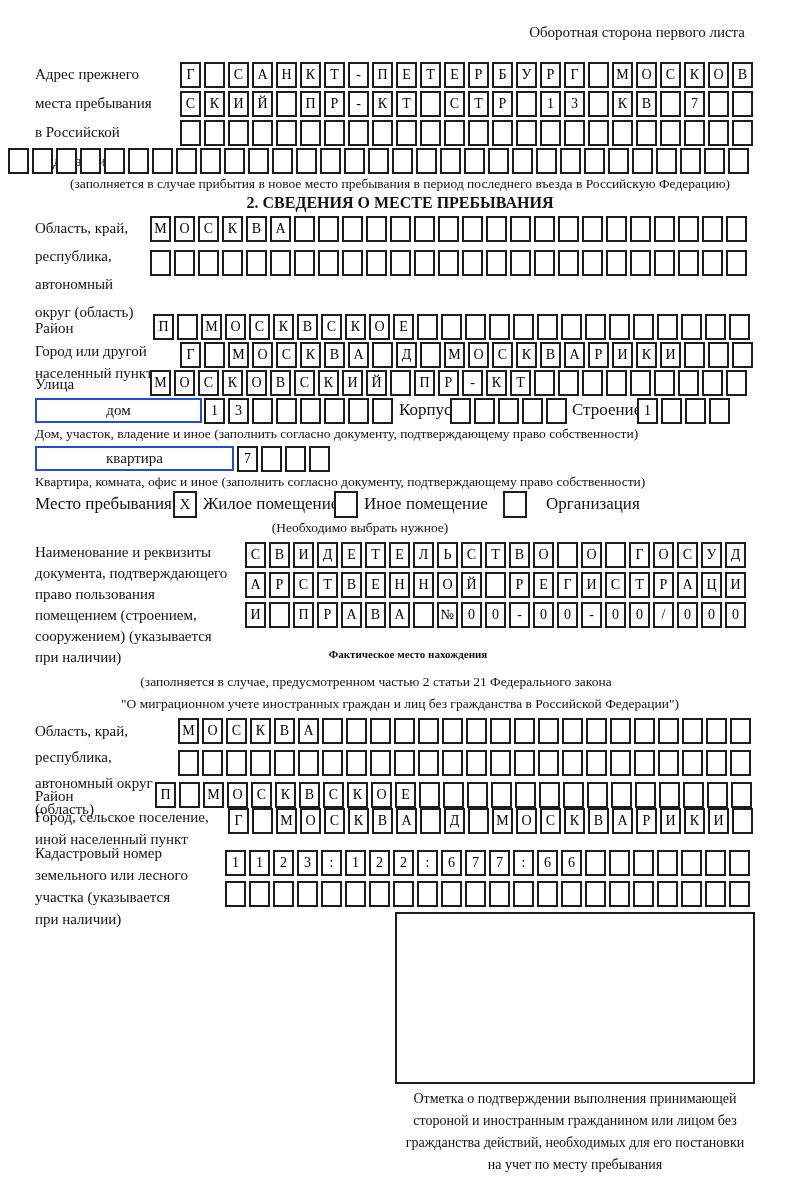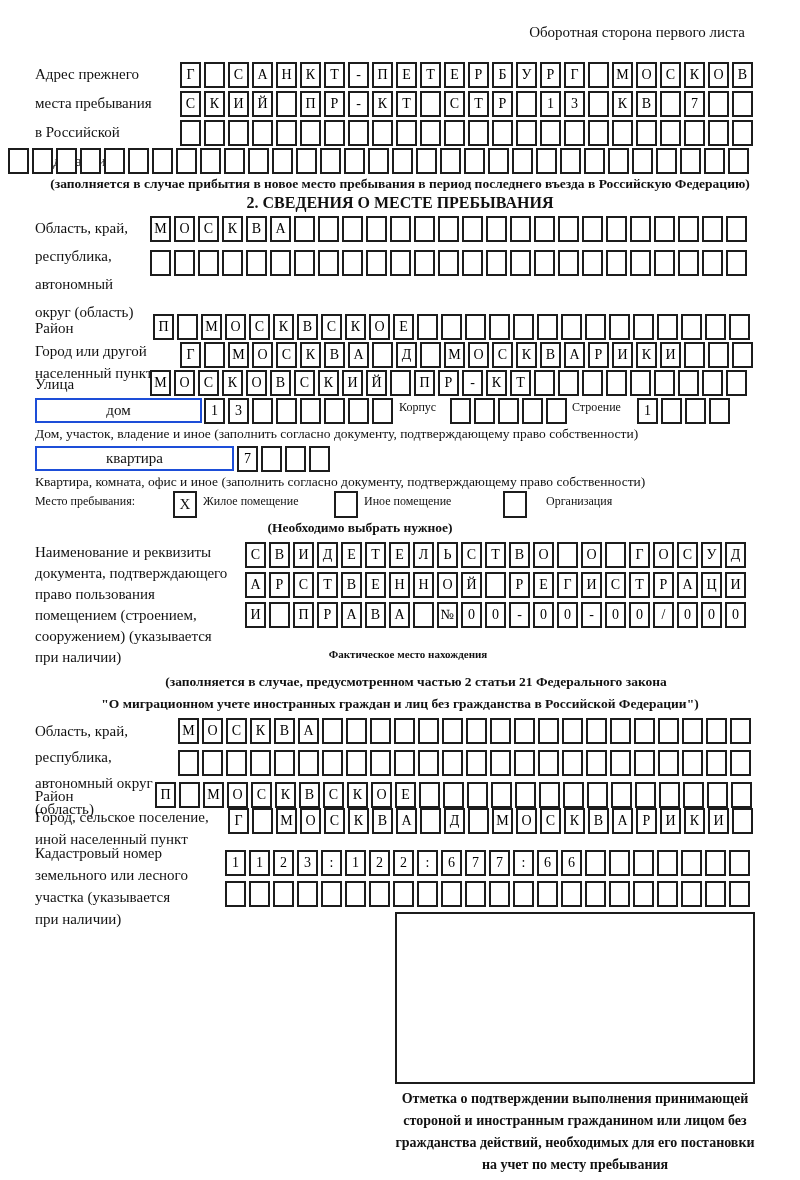--- a/index.html
+++ b/index.html
@@ -5,27 +5,27 @@
   html,body { margin:0; padding:0; background:#fff; }
   .page { position:relative; width:800px; height:1180px; background:#fff;
           font-family:"Liberation Serif", serif; color:#111; overflow:hidden;padding-left:31px; }
   .cellrow { position:absolute; display:flex; gap:3px; }
   .cell { flex:0 0 auto; width:17px; height:22px; border:2px solid #1c1c1c;
           background:#fff; text-align:center; font-size:14px; line-height:22px;
           font-family:"Liberation Serif", serif; color:#000; }
   .lbl { position:absolute; font-size:15px; line-height:28px; white-space:pre-line; color:#111; }
   .lbl-sm { line-height:22px; }
   .cap { position:absolute; font-size:13.5px; color:#111; white-space:pre-line; }
-  .center { text-align:center;font-weight:bold; }
+  .center { text-align:center; }
   .bold { font-weight:bold; }
   .fieldbox { position:absolute; border:2px solid #1d4ed8; background:#fff;
               text-align:center; font-size:15px; }
   .chkbox { position:absolute; width:20px; height:23px; border:2px solid #1c1c1c;
             text-align:center; font-size:15px; line-height:23px; background:#fff; }
-  .inl { position:absolute; font-size:12px; }
+  .inl { position:absolute; font-size:17px; }
   .bigbox { position:absolute; border:2px solid #1c1c1c; background:#fff; }
 </style>
 </head>
 <body>
 
 <div class="page">
 
   <div class="cap" style="left:400px; top:24px; width:345px; font-size:15px; text-align:right;">Оборотная сторона первого листа</div>
 
   <div class="lbl" style="left:35px; top:60px; width:150px; line-height:29px;">Адрес прежнего
@@ -409,21 +409,21 @@
       <span class="cell">-</span>
       <span class="cell">0</span>
       <span class="cell">0</span>
       <span class="cell">/</span>
       <span class="cell">0</span>
       <span class="cell">0</span>
       <span class="cell">0</span>
     </div>
 
   <div class="cap center bold" style="left:8px; top:648px; width:800px; font-size:11px;">Фактическое место нахождения</div>
-  <div class="cap center" style="left:0; top:674px; width:752px;margin-left:40px;">(заполняется в случае, предусмотренном частью 2 статьи 21 Федерального закона</div>
+  <div class="cap center" style="left:0; top:674px; width:752px;">(заполняется в случае, предусмотренном частью 2 статьи 21 Федерального закона</div>
   <div class="cap center" style="left:0; top:696px; width:800px;">"О миграционном учете иностранных граждан и лиц без гражданства в Российской Федерации")</div>
 
   <div class="lbl lbl-sm" style="left:35px; top:718px; width:170px; line-height:26px;">Область, край,
 республика,
 автономный округ
 (область)</div>
   <div class="cellrow" style="left:178px; top:718px;">
       <span class="cell">М</span>
       <span class="cell">О</span>
       <span class="cell">С</span>

